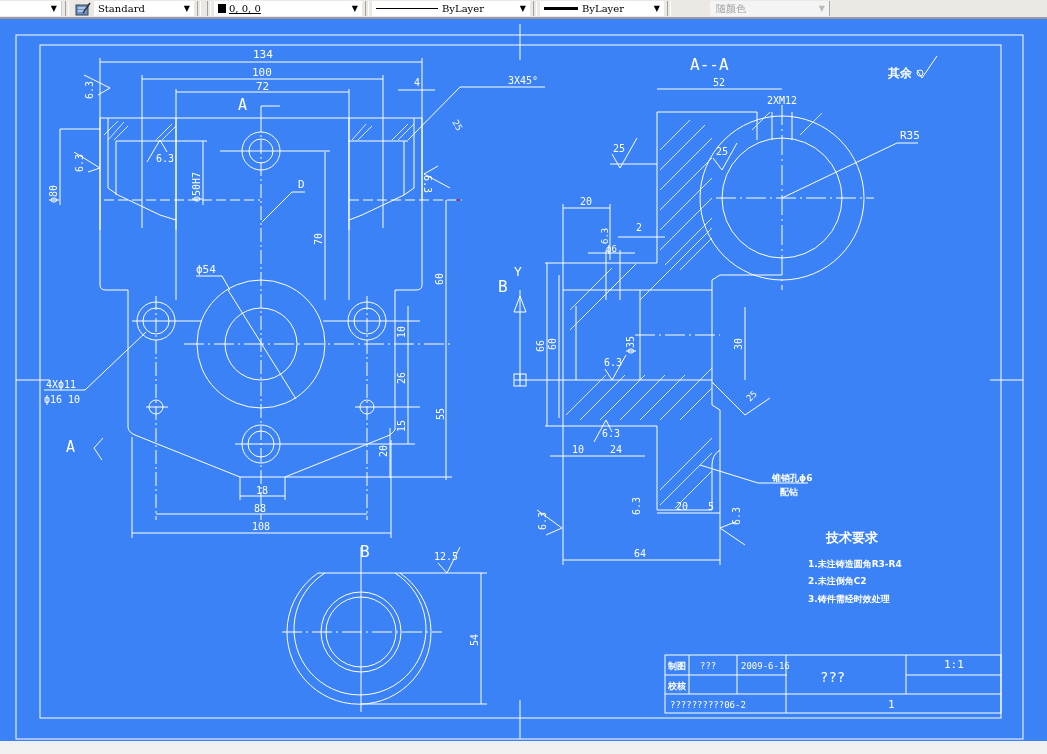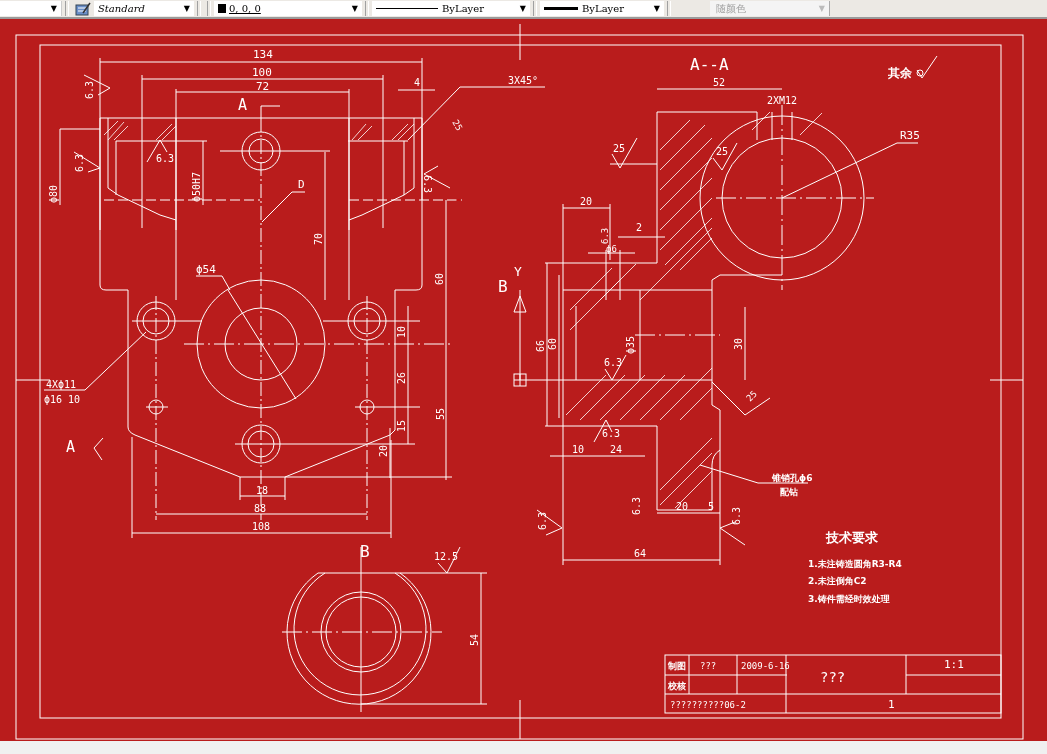--- a/index.html
+++ b/index.html
@@ -2,21 +2,21 @@
 <html><head>
 <meta charset="utf-8">
 <style>
   html,body{margin:0;padding:0;}
   body{width:1047px;height:754px;overflow:hidden;background:#f0f0f0;font-family:"DejaVu Sans",sans-serif;position:relative;}
   .toolbar{position:absolute;left:0;top:0;width:1047px;height:17px;background:#ece9e4;border-bottom:2px solid #9a9a9a;display:flex;align-items:center;}
   .tb-group{display:flex;align-items:center;height:15px;}
   .combo{position:relative;height:15px;background:#fff;display:flex;align-items:center;font-family:"DejaVu Serif",serif;font-size:10px;color:#000;box-sizing:border-box;}
   .combo .arrow{position:absolute;right:4px;top:0;font-size:8px;line-height:15px;color:#000;}
   .sep{width:2px;height:15px;border-left:1px solid #a0a0a0;border-right:1px solid #fff;margin:0 3px;}
-  .canvas{position:absolute;left:0;top:19px;width:1047px;height:722px;background:#b91c1c;}
+  .canvas{position:absolute;left:0;top:19px;width:1047px;height:722px;background:#3b82f6;}
   .bottom-bar{position:absolute;left:0;top:741px;width:1047px;height:13px;background:#f0f0f0;}
   svg text{font-family:"DejaVu Sans Mono",monospace;fill:#fff;}
   .cn{font-family:"DejaVu Sans",sans-serif;font-weight:bold;}
 </style>
 </head>
 <body>
 
 <div class="toolbar">
   <div class="tb-group">
     <div class="combo" style="width:62px;border-right:1px solid #ccc;">
@@ -24,21 +24,21 @@
       </div>
     <div class="sep"></div>
     <div style="width:22px;height:15px;display:flex;align-items:center;justify-content:center;">
       <svg width="16" height="14">
           <rect x="1" y="3" width="12" height="10" fill="#6b8fc9" stroke="#345"></rect>
           <line x1="3" y1="6" x2="11" y2="6" stroke="#fff"></line>
           <line x1="3" y1="9" x2="11" y2="9" stroke="#fff"></line>
           <line x1="8" y1="11" x2="15" y2="1" stroke="#333" stroke-width="1.5"></line>
         </svg>
     </div>
-    <div class="combo" style="width:100px;padding-left:4px;font-style:italic;">
+    <div class="combo" style="width:100px;padding-left:4px;">
       <span>Standard</span>
         <span class="arrow">▼</span>
     </div>
   </div>
   <div class="sep"></div>
   <div class="sep"></div>
   <div class="combo" style="width:148px;padding-left:4px;text-decoration:underline;">
     <span style="display:inline-block;width:8px;height:9px;background:#000;margin-right:3px;"></span>
     <span>0, 0, 0</span>
       <span class="arrow">▼</span>

